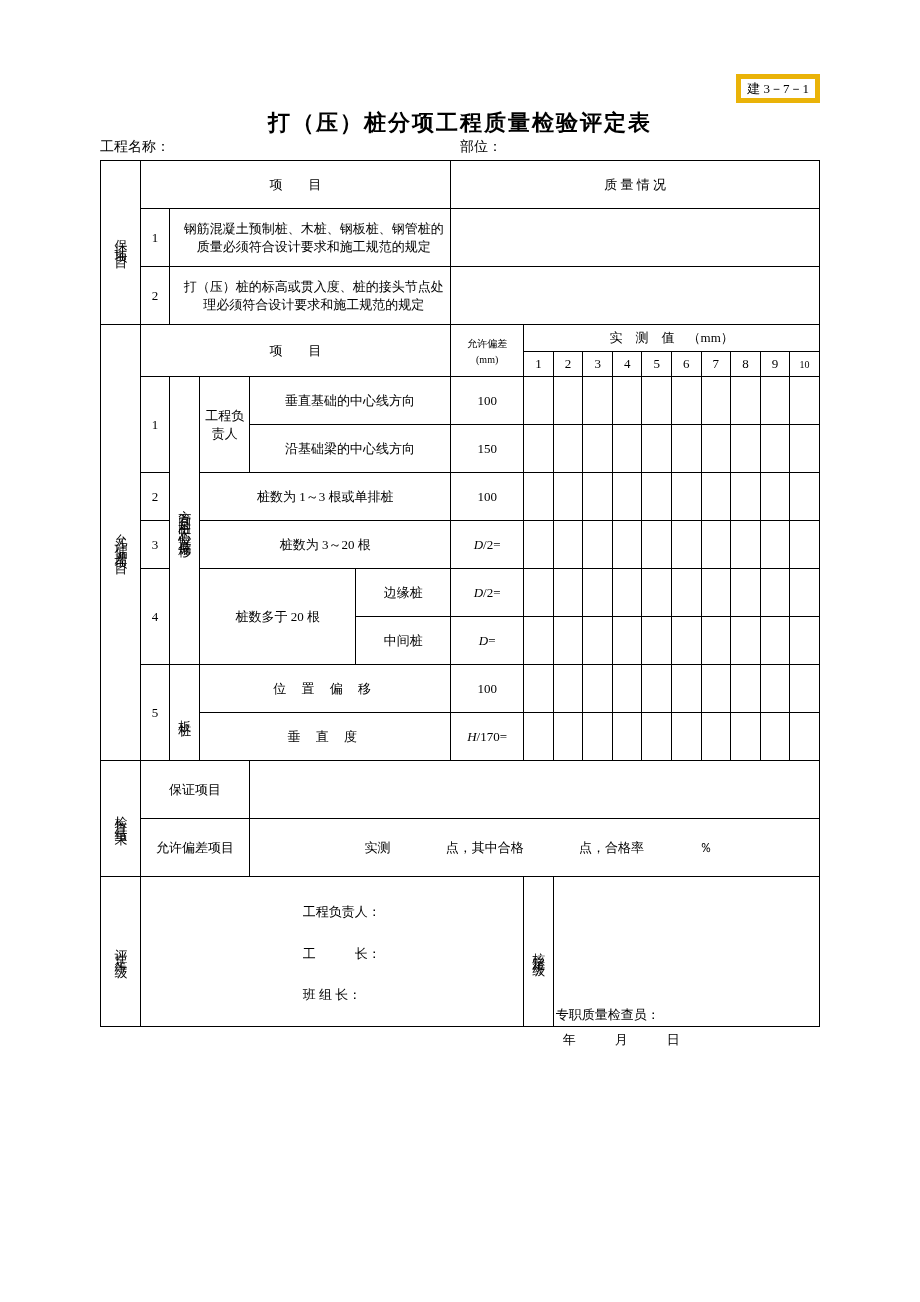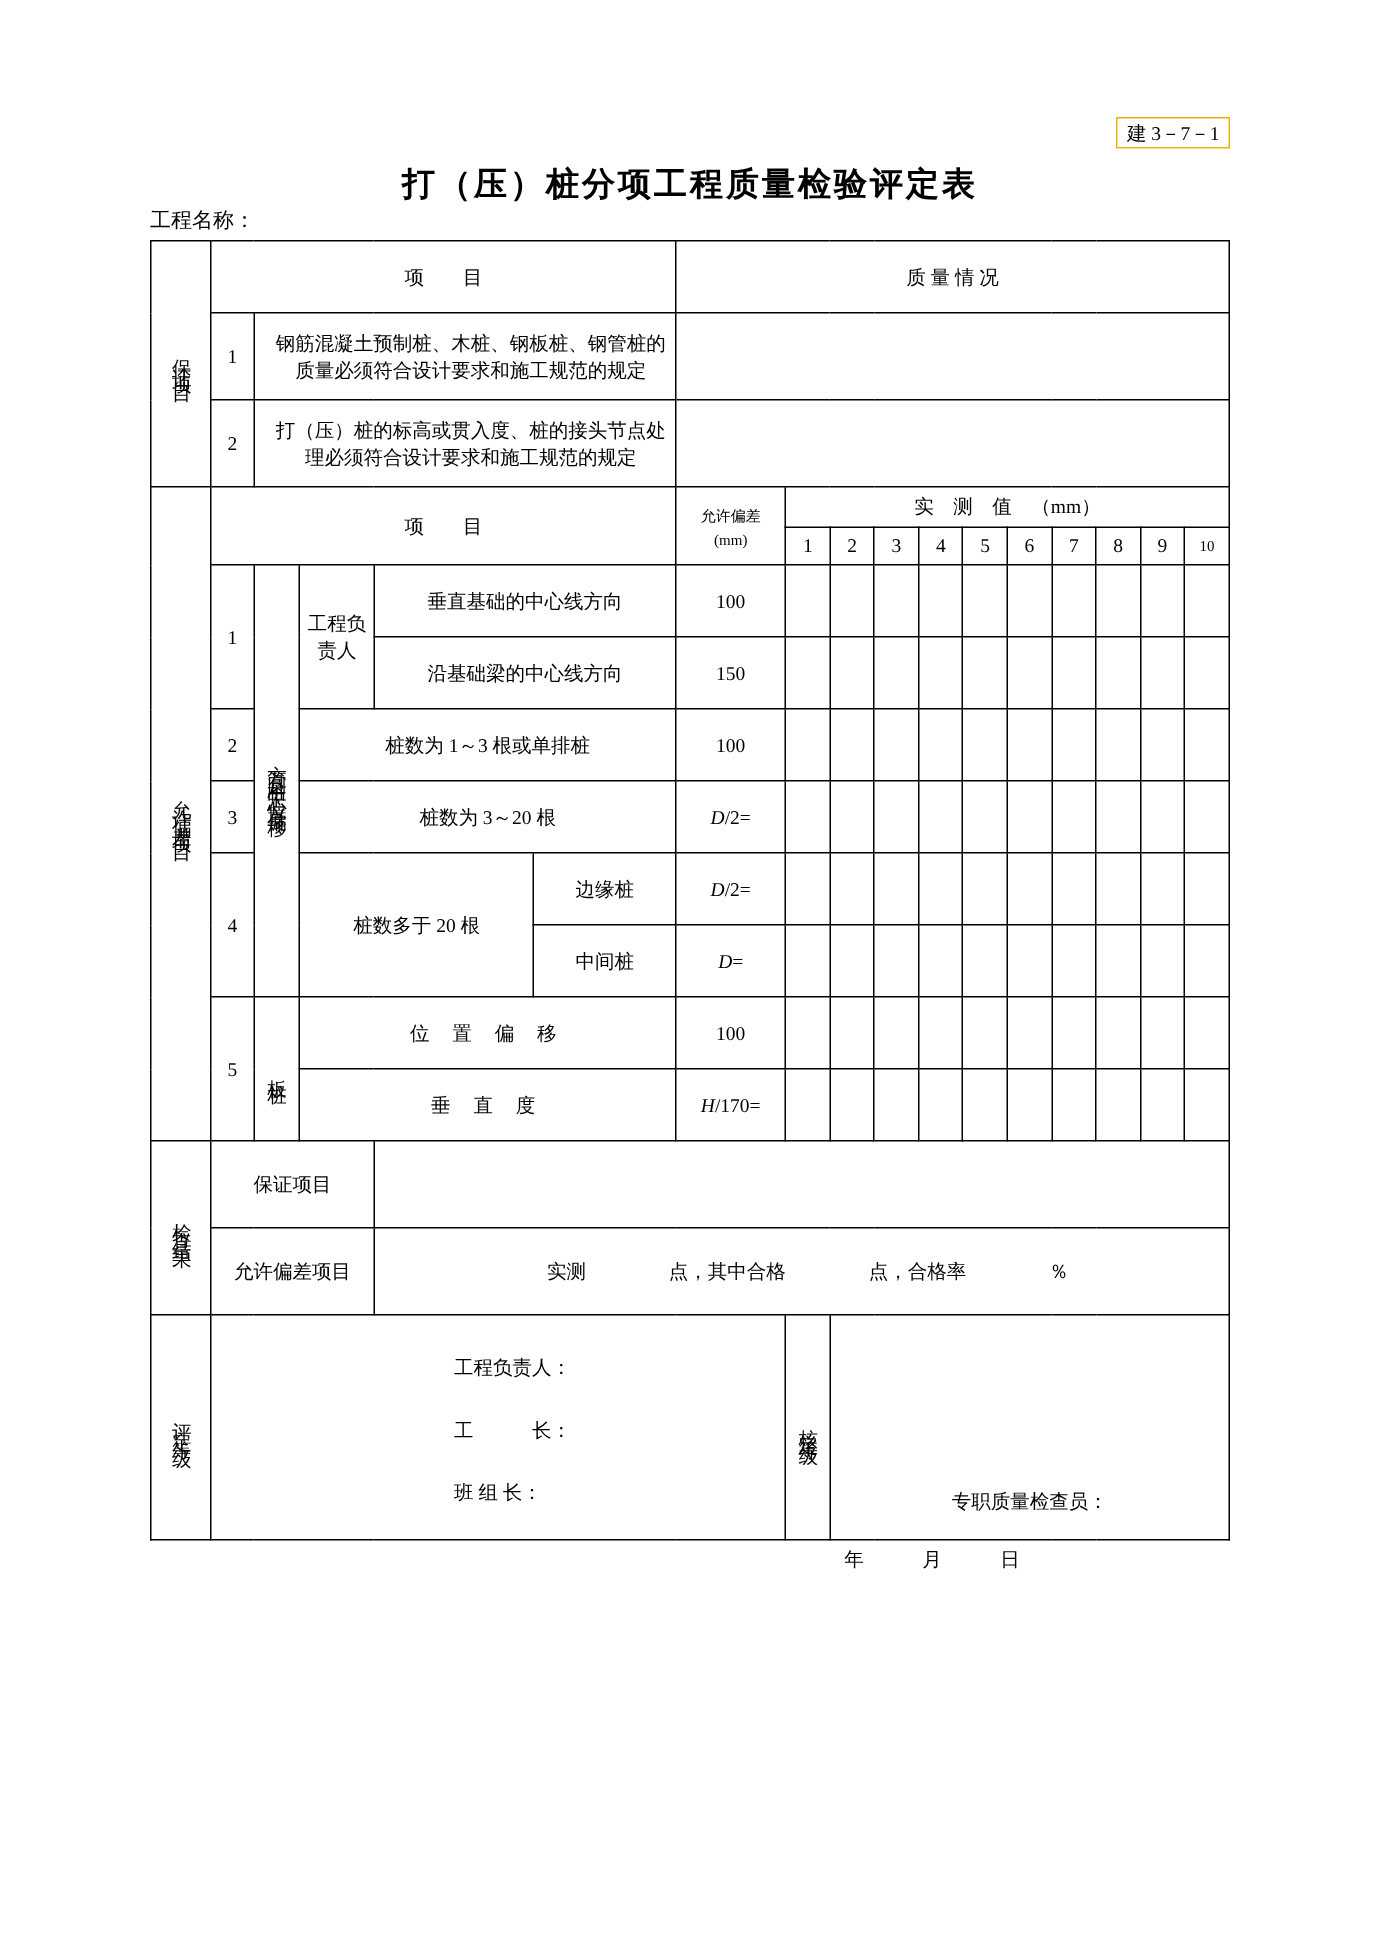--- a/index.html
+++ b/index.html
@@ -8,21 +8,21 @@
       font-size: 14px;
       background: #fff;
       padding: 80px 100px;
       width: 920px;
     }
     .doc-code {
       text-align: right;
       margin-bottom: 10px;
     }
     .doc-code span {
-      border: 1px solid #eab308;
+      border: 5px solid #eab308;
       padding: 2px 6px;
       font-size: 13px;
     }
     h1 {
       text-align: center;
       font-size: 22px;
       font-weight: bold;
       letter-spacing: 2px;
     }
     .header-line {
@@ -71,20 +71,21 @@
 <body>
 
 <div class="doc-code">
   <span>建 3－7－1</span>
 </div>
 
 <h1>打（压）桩分项工程质量检验评定表</h1>
 
 <div class="header-line">
   <div class="left">工程名称：</div>
+  <div class="right">部位：</div>
 </div>
 
 <table>
   <colgroup>
     <col style="width:34px">
       <col style="width:24px">
       <col style="width:26px">
     <col style="width:42px">
       <col style="width:90px">
       <col style="width:80px">
@@ -284,21 +285,21 @@
   <tr style="height:150px">
     <td><span class="vtext">评定等级</span></td>
     <td colspan="6" class="sign-cell">
       <div class="sign-block">
         <div>工程负责人：</div>
         <div>工　　　长：</div>
         <div>班 组 长：</div>
       </div>
     </td>
     <td><span class="vtext-small">核定等级</span></td>
-    <td colspan="9" class="sign-cell" style="vertical-align:bottom;text-align:center;padding:16px">
+    <td colspan="9" class="sign-cell" style="vertical-align:bottom;text-align:left;padding:2px">
       <span>专职质量检查员：</span>
     </td>
   </tr>
   <tr>
     <td colspan="7" style="border:none"></td>
     <td colspan="10" style="border:none;border-top:1px solid #8b5cf6;text-align:left;padding-left:0">
       　　　<span>年</span>　　　<span>月</span>　　　<span>日</span>
     </td>
   </tr>
 </tbody>

